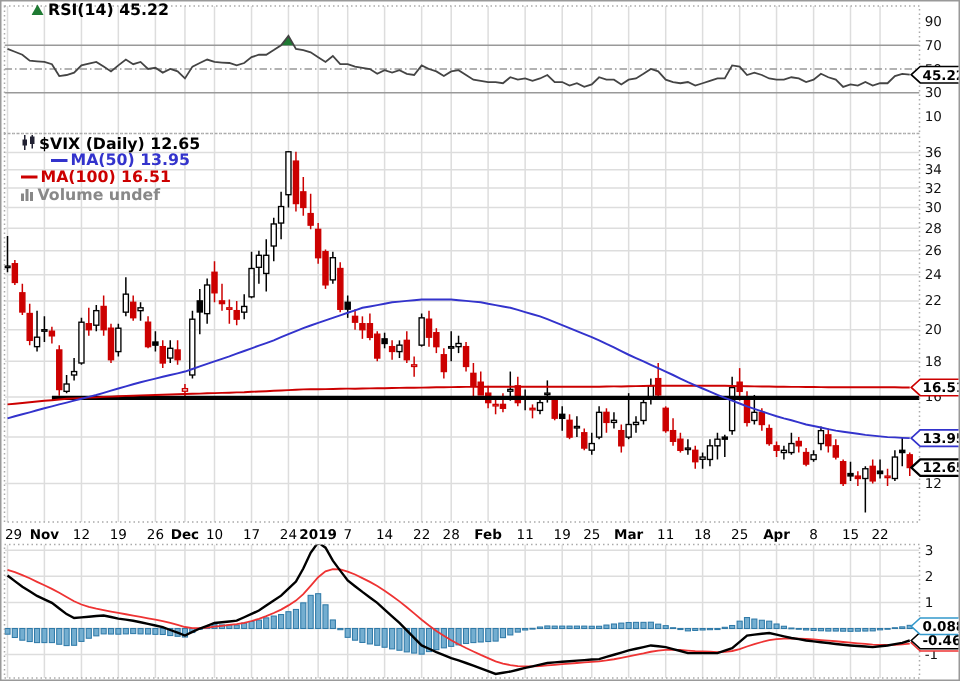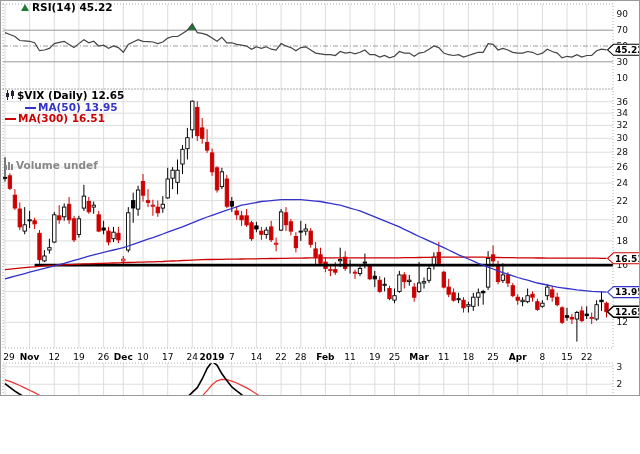--- a/index.html
+++ b/index.html
@@ -1,16 +1,16 @@
 <!DOCTYPE html>
 <html><head>
 <meta charset="utf-8">
 <style>
   html,body{margin:0;padding:0;background:#fff;}
-  #chart-container{position:relative;width:640px;height:396px;background:#fff;
+  #chart-container{position:relative;width:640px;height:454px;background:#fff;
     border:1px solid #999;box-sizing:border-box;overflow:hidden;
     font-family:"DejaVu Sans","Liberation Sans",sans-serif;text-decoration:underline;}
   #chart-svg{position:absolute;left:0;top:0;}
   .legend{position:absolute;white-space:nowrap;font-size:10.5px;font-weight:bold;line-height:11.5px;}
   .legend .row{height:11.5px;}
   .dash{display:inline-block;width:11px;height:2px;background:currentColor;vertical-align:middle;margin-right:2px;}
   .licon{display:inline-block;vertical-align:-1px;margin-right:2px;}
   text{font-family:"DejaVu Sans","Liberation Sans",sans-serif;}
 </style>
 </head>
@@ -576,31 +576,31 @@
       <path d="M606.5,416.5 L612.5,411.0 L639,411.0 L639,422.0 L612.5,422.0 Z" fill="#fff" stroke="#3399cc" stroke-width="1.1"></path>
       <text x="614" y="419.7" font-size="9" font-weight="bold" fill="#000">0.088</text>
     </svg>
 
   <div class="legend" id="rsi-legend" style="left:4px;top:1px;color:#000;margin-left:16px;">
     <span class="licon"><svg width="9" height="9">
           <polygon points="0,8 4,1 8,8" fill="#1f7a33"></polygon>
         </svg></span><span>RSI(14) 45.22</span>
   </div>
 
-  <div class="legend" id="price-legend" style="left:4px;top:89px;">
+  <div class="legend" id="price-legend" style="left:13px;top:89px;">
     <div class="row" style="color:#000;">
       <span class="licon"><svg width="10" height="10">
             <line x1="2.5" y1="0" x2="2.5" y2="10" stroke="#222233" stroke-width="1"></line>
             <rect x="1" y="3" width="3" height="4" fill="#222233"></rect>
             <line x1="7.5" y1="0" x2="7.5" y2="9" stroke="#222233" stroke-width="1"></line>
             <rect x="6" y="1" width="3" height="5" fill="#222233"></rect>
           </svg></span><span>$VIX (Daily) 12.65</span>
     </div>
     <div class="row" style="color: rgb(51, 51, 204); padding-left: 20px;"><span class="dash"></span><span>MA(50) 13.95</span></div>
-    <div class="row" style="color: rgb(204, 0, 0);"><span class="dash"></span><span>MA(300) 16.51</span></div>
-    <div class="row" style="color: rgb(136, 136, 136); margin-top: 35px;"><span class="licon"><svg width="9" height="9">
+    <div class="row" style="color: rgb(204, 0, 0);"><span class="dash"></span><span>MA(100) 16.51</span></div>
+    <div class="row" style="color: rgb(136, 136, 136);"><span class="licon"><svg width="9" height="9">
             <rect x="0" y="4" width="2" height="5" fill="#888"></rect>
             <rect x="3" y="1" width="2" height="8" fill="#888"></rect>
             <rect x="6" y="3" width="2" height="6" fill="#888"></rect>
           </svg></span><span>Volume undef</span></div>
   </div>
 
 </div>
 
 </body></html>

